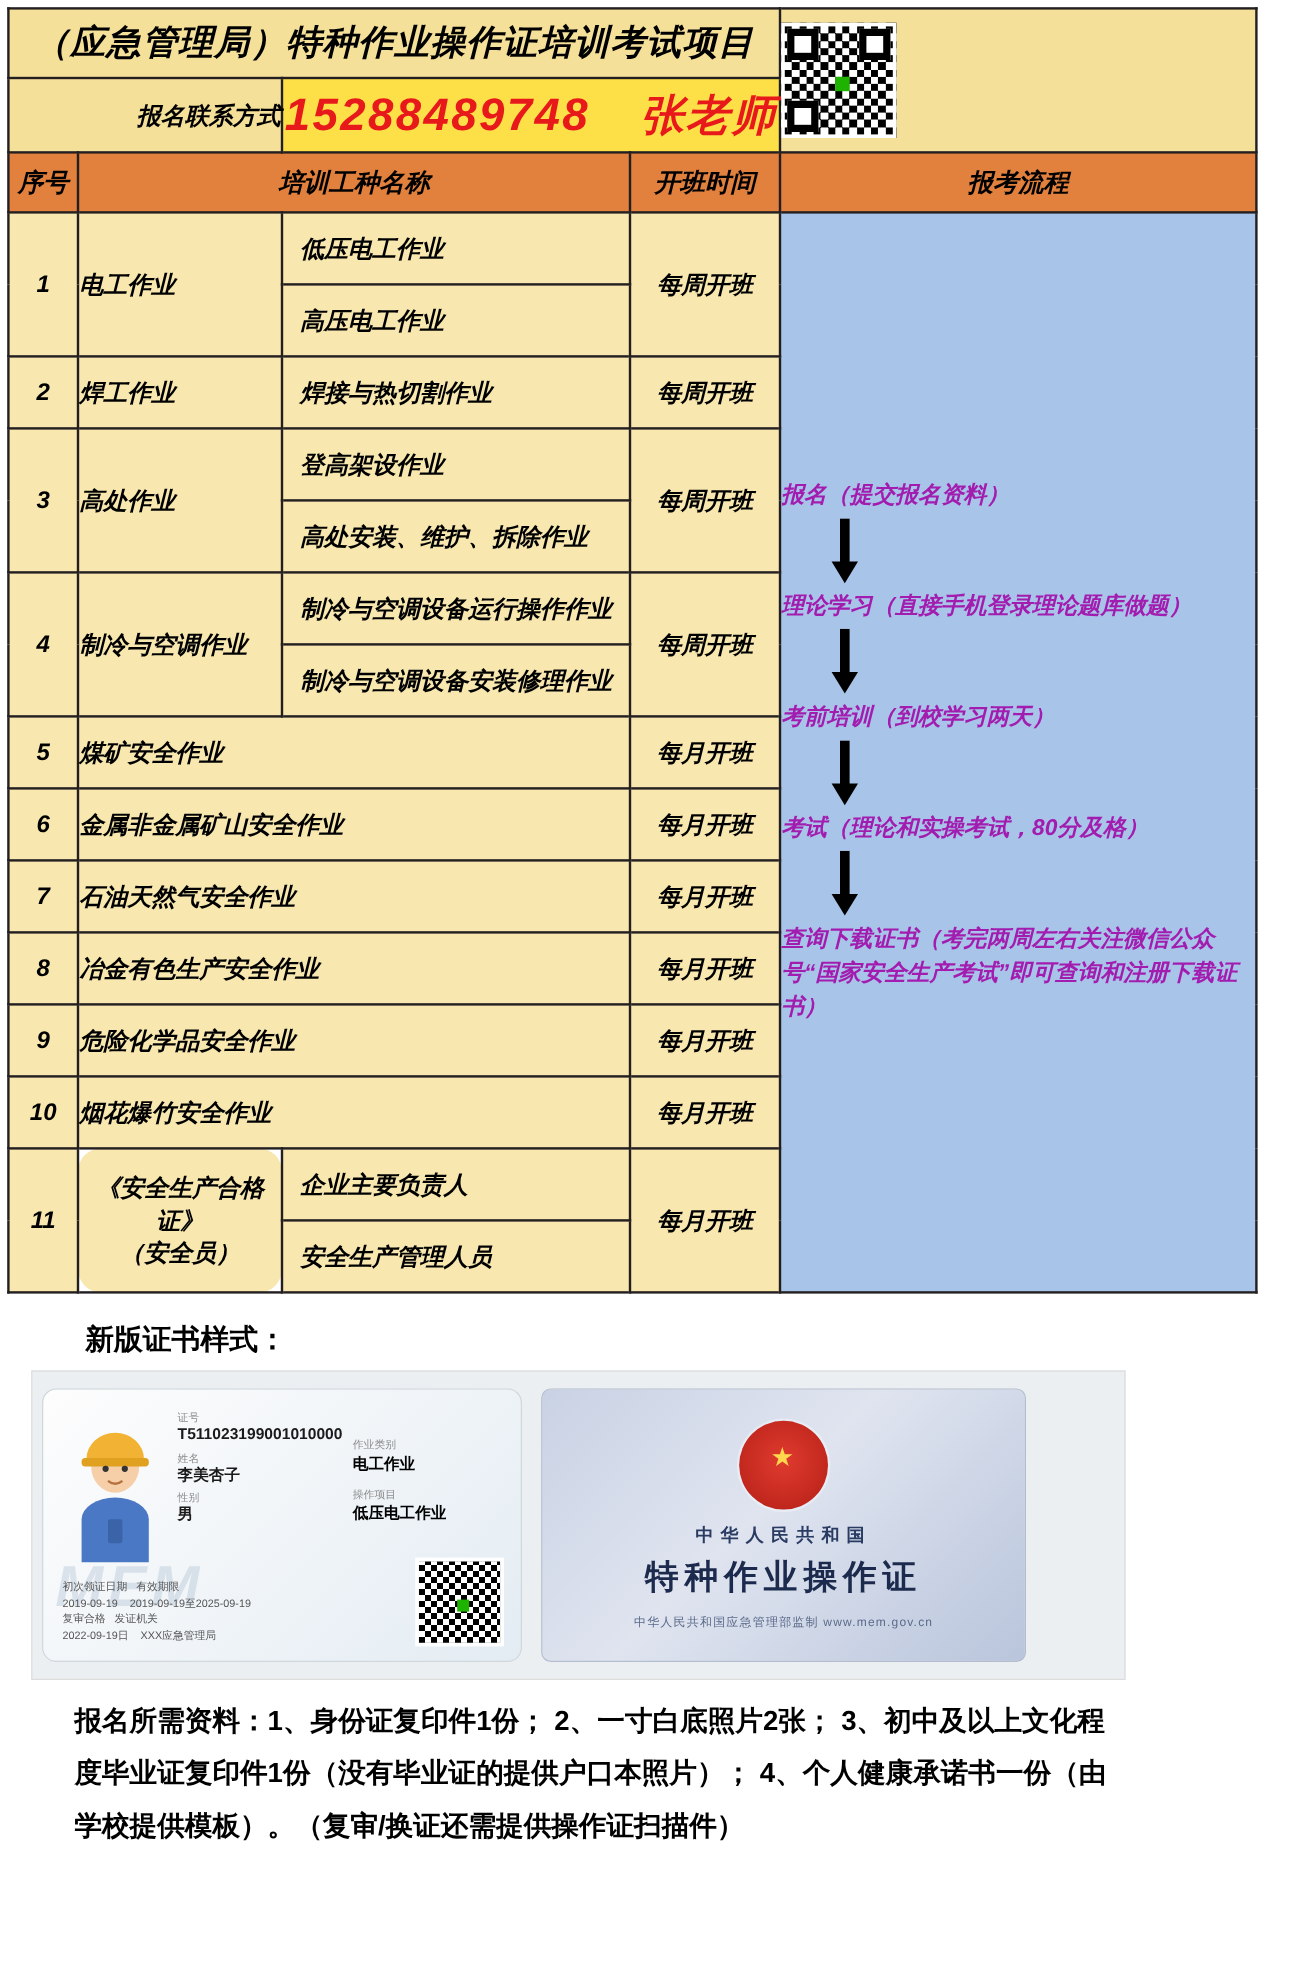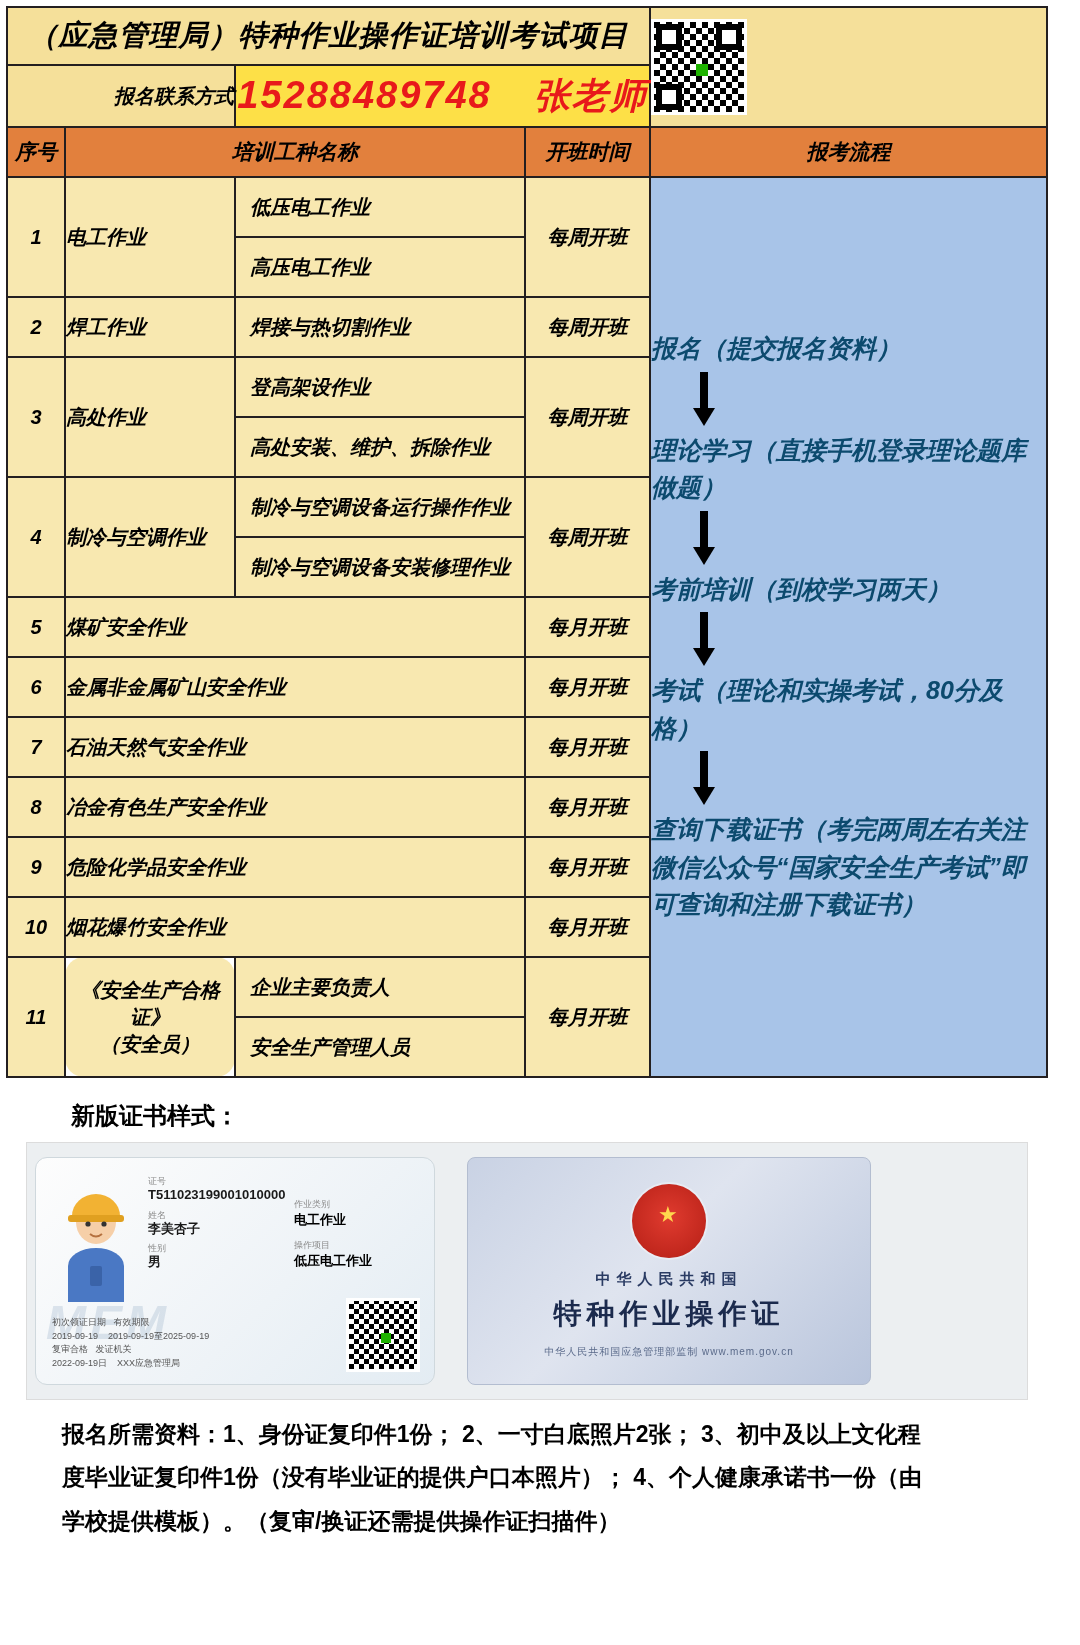--- a/index.html
+++ b/index.html
@@ -76,24 +76,24 @@
   }
   .cell.ctr { text-align: center; }
   .cell.idx { text-align: center; font-size: 20px; }
   .cell.sub { padding-left: 14px; }
   .flow-cell {
     background: #a8c4e8;
     vertical-align: top;
     padding: 14px 10px 10px 12px;
   }
   .flow-step {
-    font-size: 25px;
+    font-size: 19px;
     font-weight: bold;
     line-height: 1.5;
-    color: #0c4a6e;
+    color: #a21caf;
   }
   .arrow-svg { display: block; margin: 4px 0 4px 40px; }
 
   
   .qr {
     width: 96px; height: 96px;
     background:
       repeating-linear-gradient(90deg,#000 0 6px,#fff 6px 12px),
       repeating-linear-gradient(0deg,#000 0 6px,#fff 6px 12px);
     background-blend-mode: difference;
@@ -105,22 +105,22 @@
   .qr .fm.tr { top: 2px; right: 2px; }
   .qr .fm.bl { bottom: 2px; left: 2px; }
   .qr .gdot { position: absolute; width: 12px; height: 12px; background: #1eb300; left: 42px; top: 42px; }
 
   
   .bottom { padding: 14px 0 0 0; }
   .cert-title {
     font-size: 24px; font-weight: bold; margin: 8px 0 10px 71px;
   }
   .cards {
-    display: flex; gap: 32px; margin-left: 26px;
-    width: 1002px;
+    display: flex; gap: 16px; margin-left: 26px;
+    width: 912px;
     background: #eceff1;
     padding: 14px 0 14px 8px;
     border: 1px solid #dcdcdc;
   }
   .card1 {
     width: 400px; height: 228px; border-radius: 12px;
     background: linear-gradient(135deg,#fdfdfd 0%,#eef3f7 60%,#e3ecf3 100%);
     border: 1px solid #cfd8dd; position: relative; overflow: hidden;
   }
   .card2 {

